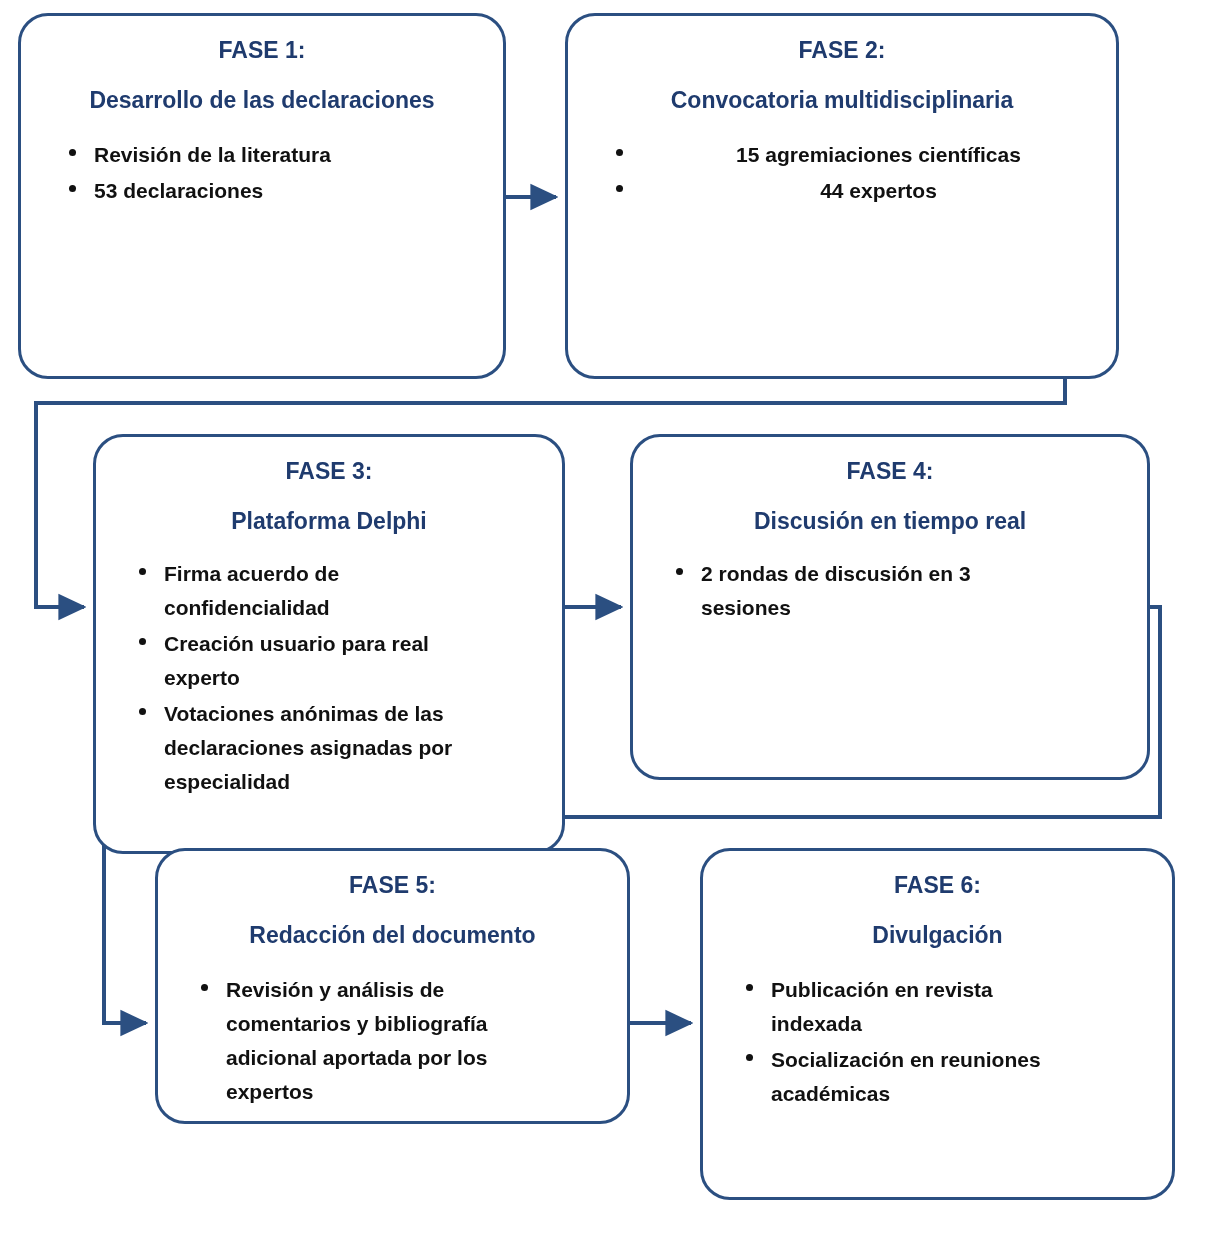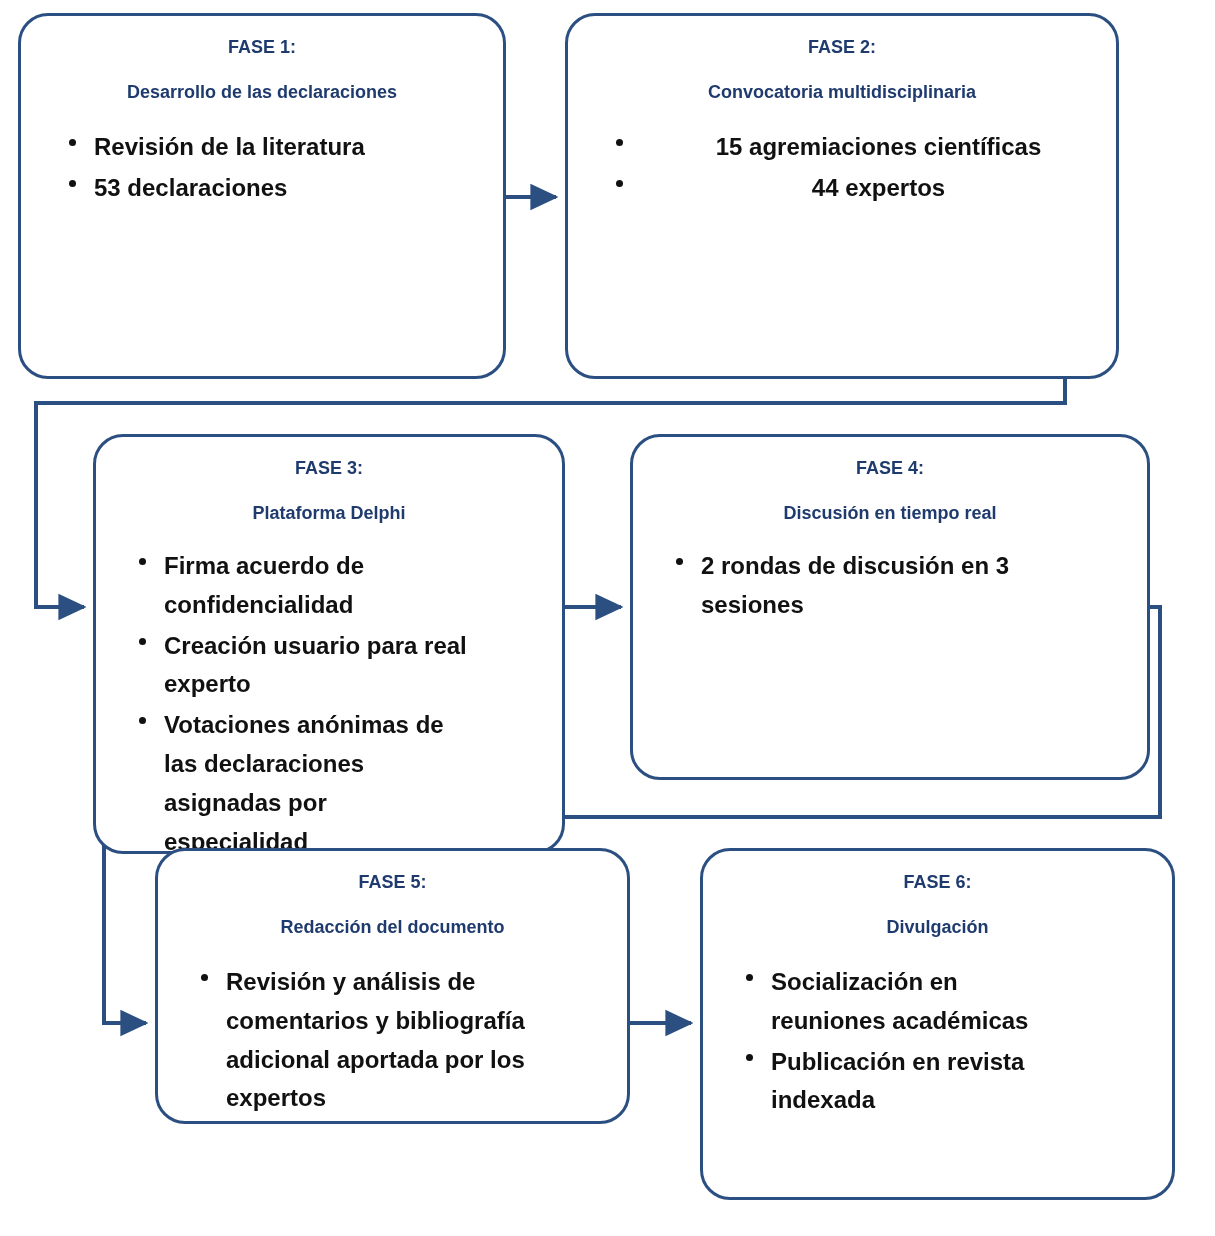--- a/index.html
+++ b/index.html
@@ -31,40 +31,40 @@
     box-sizing: border-box;
     border: 3px solid #2b4f81;
     border-radius: 30px;
     background: #ffffff;
     overflow: hidden;
   }
   .phase-heading {
     text-align: center;
     color: #1f3b6e;
     font-weight: bold;
-    font-size: 18px;
+    font-size: 23px;
     line-height: 1.05;
   }
   .phase-number {
     margin-top: 22px;
   }
   .phase-title {
     margin-top: 26px;
     padding: 0 12px;
   }
   .phase-bullets {
     list-style: none;
     margin: 0;
     padding: 0;
   }
   .phase-bullets li {
     position: relative;
     color: #111111;
     font-weight: bold;
-    font-size: 24px;
+    font-size: 21px;
     line-height: 1.62;
     padding-left: 27px;
     margin-bottom: 2px;
   }
   .phase-bullets li::before {
     content: "";
     position: absolute;
     left: 2px;
     top: 11px;
     width: 7px;
@@ -162,18 +162,18 @@
     <div class="phase-heading phase-title">Redacción del documento</div>
     <ul class="phase-bullets">
       <li>Revisión y análisis de comentarios y bibliografía adicional aportada por los expertos</li>
     </ul>
   </div>
 
   <div class="phase-box" id="box-6">
     <div class="phase-heading phase-number">FASE 6:</div>
     <div class="phase-heading phase-title">Divulgación</div>
     <ul class="phase-bullets">
+      <li>Publicación en revista indexada</li>
       <li>Socialización en reuniones académicas</li>
-      <li>Publicación en revista indexada</li>
     </ul>
   </div>
 
 </div>
 
 </body></html>

